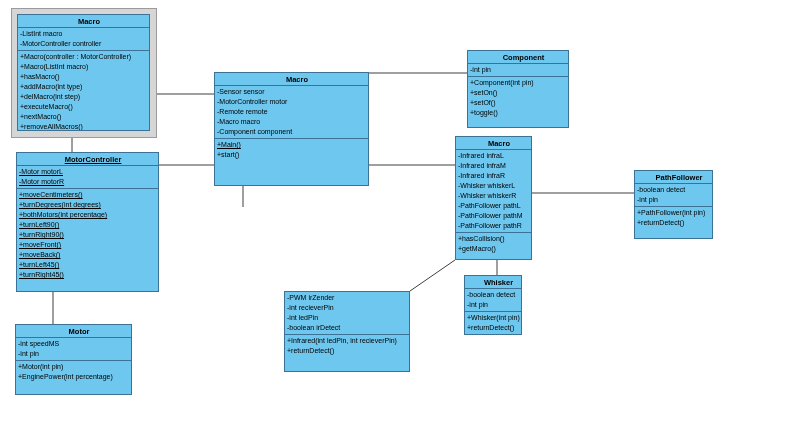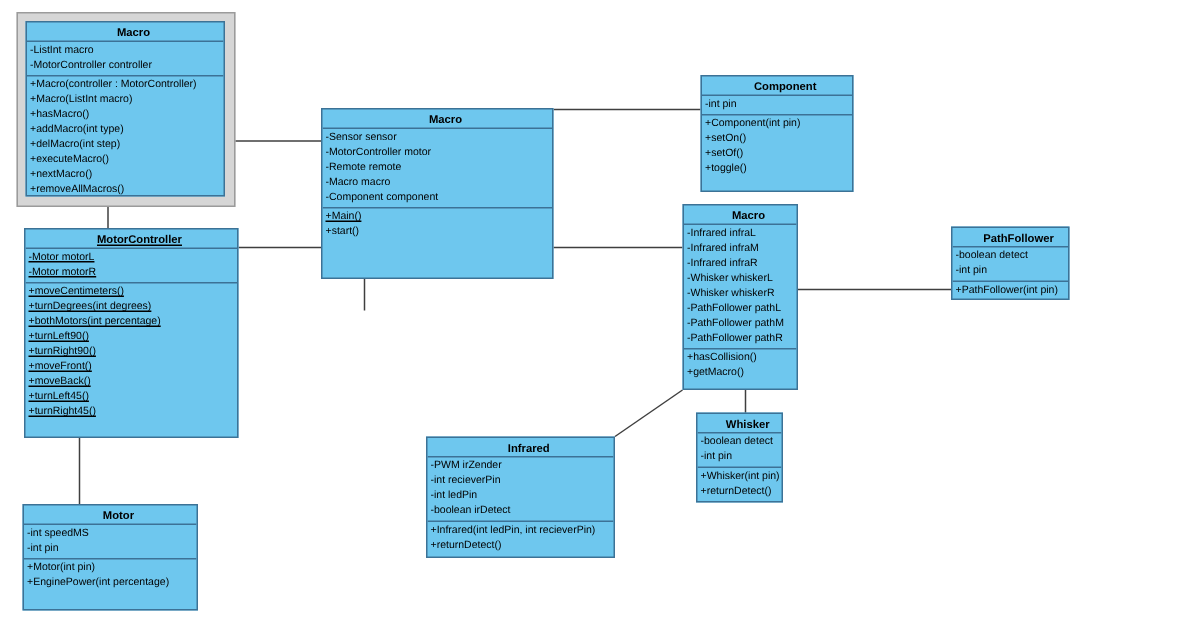--- a/index.html
+++ b/index.html
@@ -31,26 +31,26 @@
   .uml-class > div + div{border-top:1px solid var(--border);}
   .member{
     font-size:7px;line-height:10px;padding:0 2px;
     white-space:nowrap;overflow:hidden;
   }
   
   #box-main .methods .member:first-child{text-decoration:underline;}
 
   #box-macro{left:17px;top:14px;width:133px;height:117px;}
   #box-motorcontroller{left:16px;top:152px;width:143px;height:140px;text-decoration:underline;}
-  #box-motor{left:15px;top:336px;width:117px;height:71px;}
+  #box-motor{left:15px;top:324px;width:117px;height:71px;}
   #box-main{left:214px;top:72px;width:155px;height:114px;}
   #box-remote{left:214px;top:207px;width:85px;height:55px;}
   #box-component{left:467px;top:50px;width:102px;height:78px;}
   #box-sensor{left:455px;top:136px;width:77px;height:124px;}
-  #box-pathfollower{left:634px;top:151px;width:79px;height:49px;}
+  #box-pathfollower{left:634px;top:170px;width:79px;height:69px;}
   #box-infrared{left:284px;top:291px;width:126px;height:81px;}
   #box-whisker{left:464px;top:275px;width:58px;height:60px;}
 </style>
 </head>
 <body>
 
 <div id="canvas">
 
   <svg id="lines" xmlns="http://www.w3.org/2000/svg" width="800" height="422">
       <line x1="150" y1="94" x2="214" y2="94"></line>
@@ -169,21 +169,20 @@
         <div class="member">-boolean detect</div>
         <div class="member">-int pin</div>
       </div>
     <div class="compartment methods">
         <div class="member">+PathFollower(int pin)</div>
         <div class="member">+returnDetect()</div>
       </div>
   </div>
 
   <div class="uml-class" id="box-infrared">
-    <div class="title">Infrared</div>
     <div class="compartment attrs">
         <div class="member">-PWM irZender</div>
         <div class="member">-int recieverPin</div>
         <div class="member">-int ledPin</div>
         <div class="member">-boolean irDetect</div>
       </div>
     <div class="compartment methods">
         <div class="member">+Infrared(int ledPin, int recieverPin)</div>
         <div class="member">+returnDetect()</div>
       </div>

